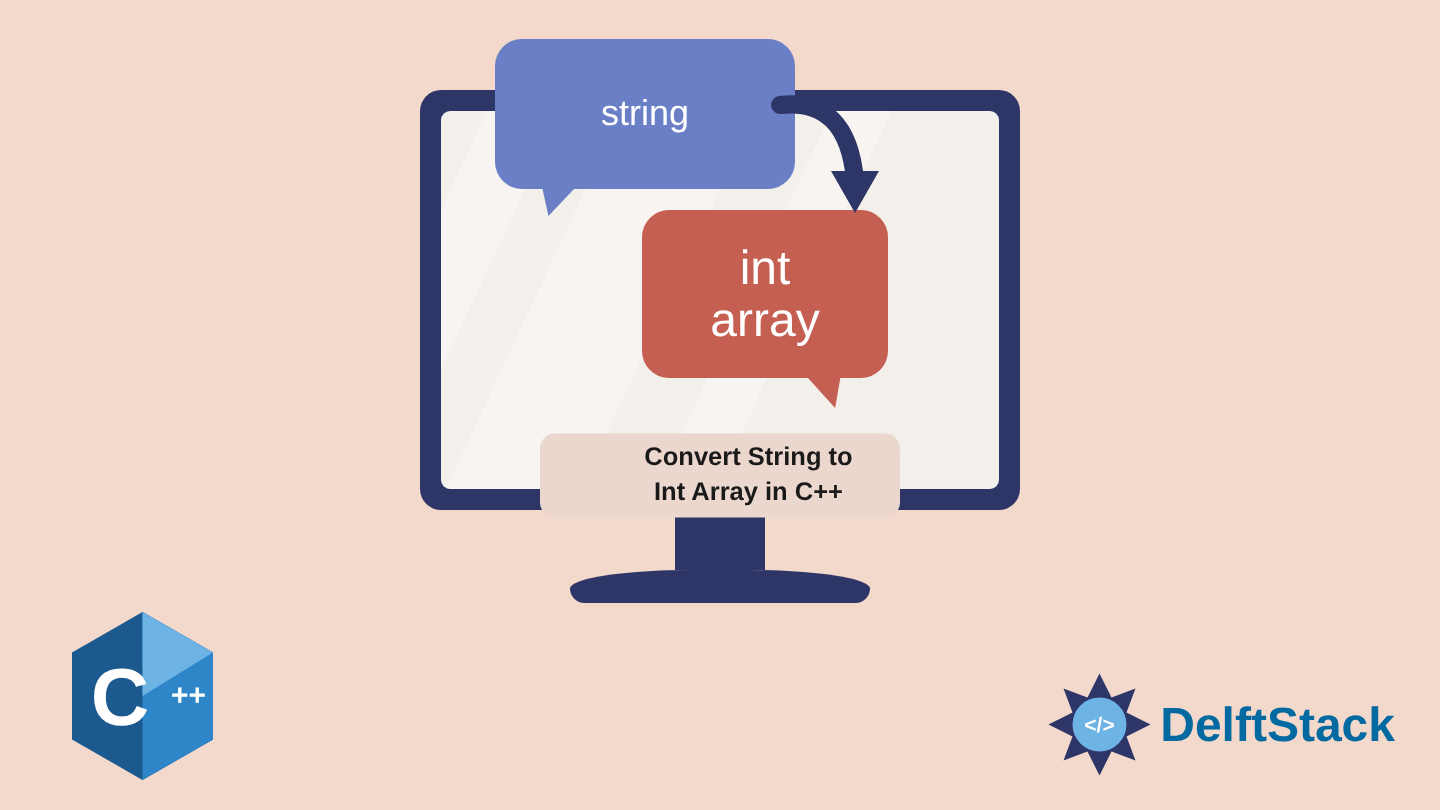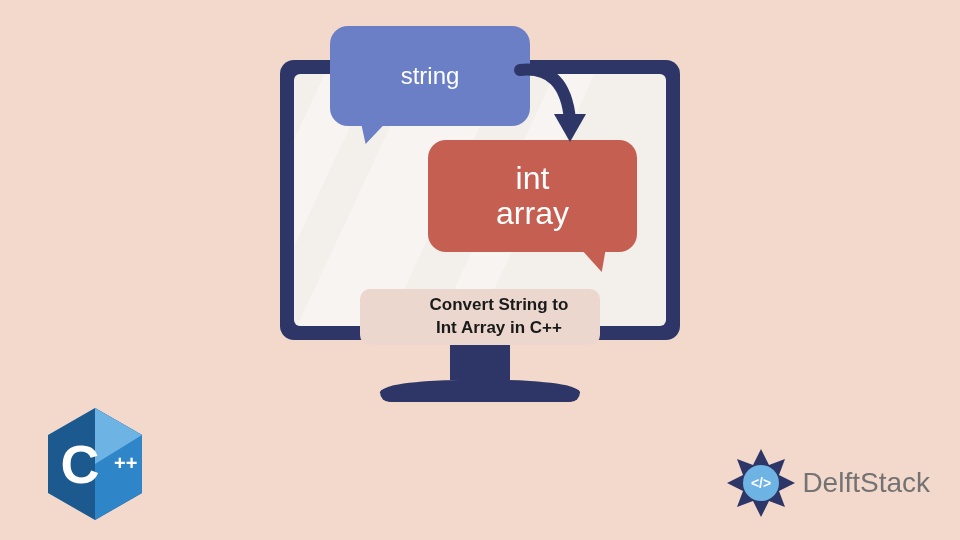--- a/index.html
+++ b/index.html
@@ -81,21 +81,21 @@
 }
 .bubble-string-text {
   color: #fff;
   font-size: 24px;
   font-weight: 500;
 }
 .bubble-int {
   position: absolute;
   left: 428px;
   top: 140px;
-  width: 209px;
+  width: 164px;
   height: 112px;
   background: #c55f52;
   border-radius: 18px;
   display: flex;
   align-items: center;
   justify-content: center;
   z-index: 4;
 }
 .bubble-int::after {
   content: "";
@@ -148,23 +148,23 @@
 }
 .delft-logo {
   position: absolute;
   right: 30px;
   bottom: 20px;
   display: flex;
   align-items: center;
   gap: 4px;
 }
 .delft-text {
-  color: #737373;
-  font-size: 28px;
-  font-weight: 400;
+  color: #0369a1;
+  font-size: 32px;
+  font-weight: 700;
 }
 </style>
 </head>
 <body>
 
 <div class="monitor">
   <div class="screen-bezel">
     <div class="screen">
       <div class="glare g1"></div>
       <div class="glare g2"></div>

